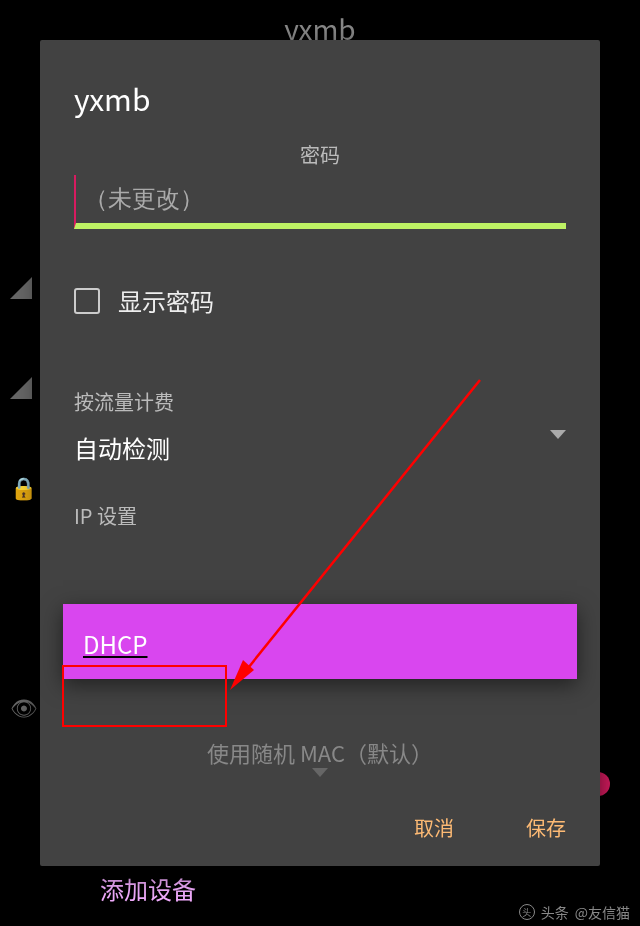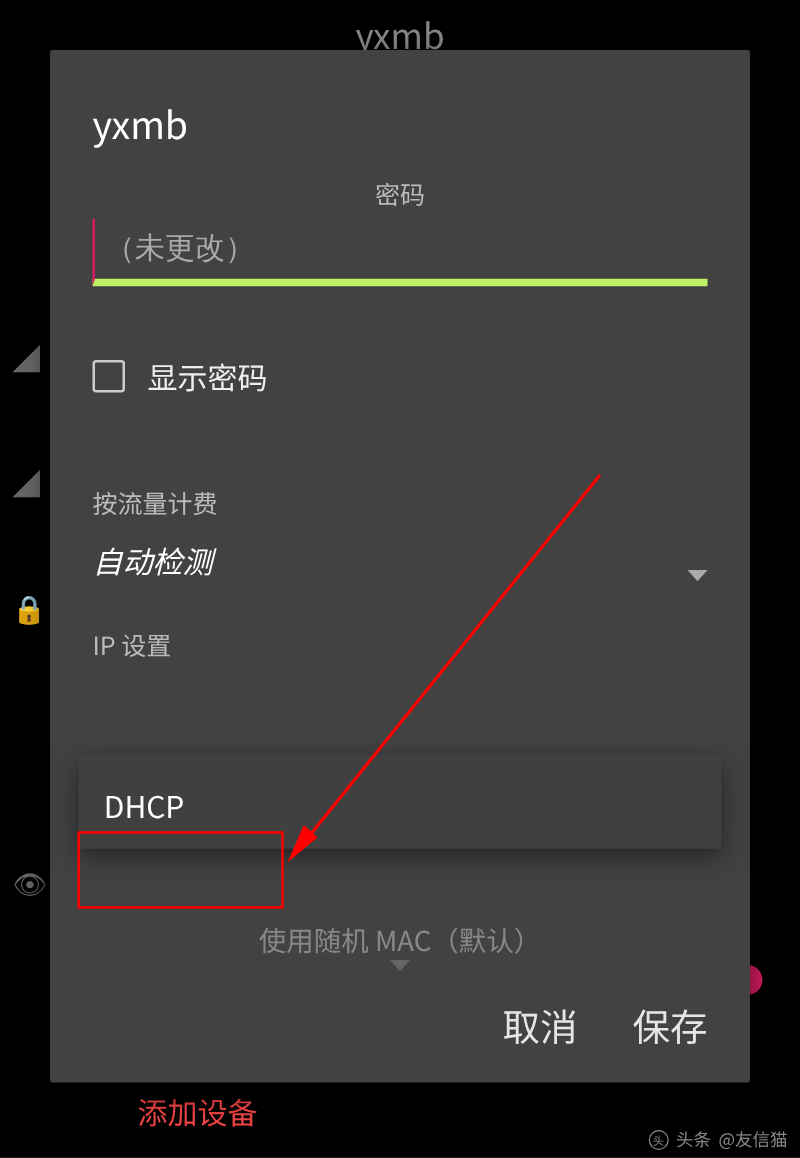--- a/index.html
+++ b/index.html
@@ -36,23 +36,22 @@
       bottom: 130px;
       width: 24px;
       height: 24px;
       border-radius: 50%;
       background: #d81b60;
     }
     .bg-bottom-text {
       position: absolute;
       bottom: 20px;
       left: 100px;
-      color: #ef4444;
-      font-size: 24px;
-      margin-left: 10px;
+      color: #f0abfc;
+      font-size: 24px;
     }
     .dialog {
       position: absolute;
       top: 40px;
       left: 40px;
       right: 40px;
       bottom: 60px;
       background: #424242;
       border-radius: 2px;
       padding: 36px 34px 20px 34px;
@@ -106,43 +105,43 @@
     .select-group {
       margin-bottom: 36px;
     }
     .select-label {
       color: #bbb;
       font-size: 20px;
       margin-bottom: 14px;
     }
     .select-row {
       display: flex;
-      align-items: flex-end;
+      align-items: flex-start;
       justify-content: space-between;
-      font-style: italic;
     }
     .select-value {
       color: #fff;
       font-size: 24px;
     }
     .dropdown-arrow {
       width: 0;
       height: 0;
       border-left: 8px solid transparent;
       border-right: 8px solid transparent;
       border-top: 9px solid #aaa;
     }
     .dropdown-panel {
       position: absolute;
       left: 63px;
       right: 63px;
       top: 604px;
-      background: #404040;
+      background: #d946ef;
       box-shadow: 0 6px 20px rgba(0,0,0,0.5);
       z-index: 5;
+      text-decoration: underline;
     }
     .dropdown-option {
       padding: 18px 20px;
       color: #fff;
       font-size: 24px;
     }
     .dropdown-option:first-child {
       padding-top: 22px;
     }
     .highlight-box {
@@ -179,26 +178,27 @@
       pointer-events: none;
     }
     .actions {
       position: absolute;
       bottom: 24px;
       right: 34px;
       display: flex;
       gap: 44px;
     }
     .action-btn {
-      color: #e5e5e5;
-      font-size: 30px;
+      color: #fdba74;
+      font-size: 20px;
       background: none;
       border: none;
       cursor: pointer;
       font-family: inherit;
+      margin-left: 28px;
     }
     .watermark {
       position: absolute;
       bottom: 4px;
       right: 10px;
       color: #888;
       font-size: 14px;
       display: flex;
       align-items: center;
       gap: 6px;

